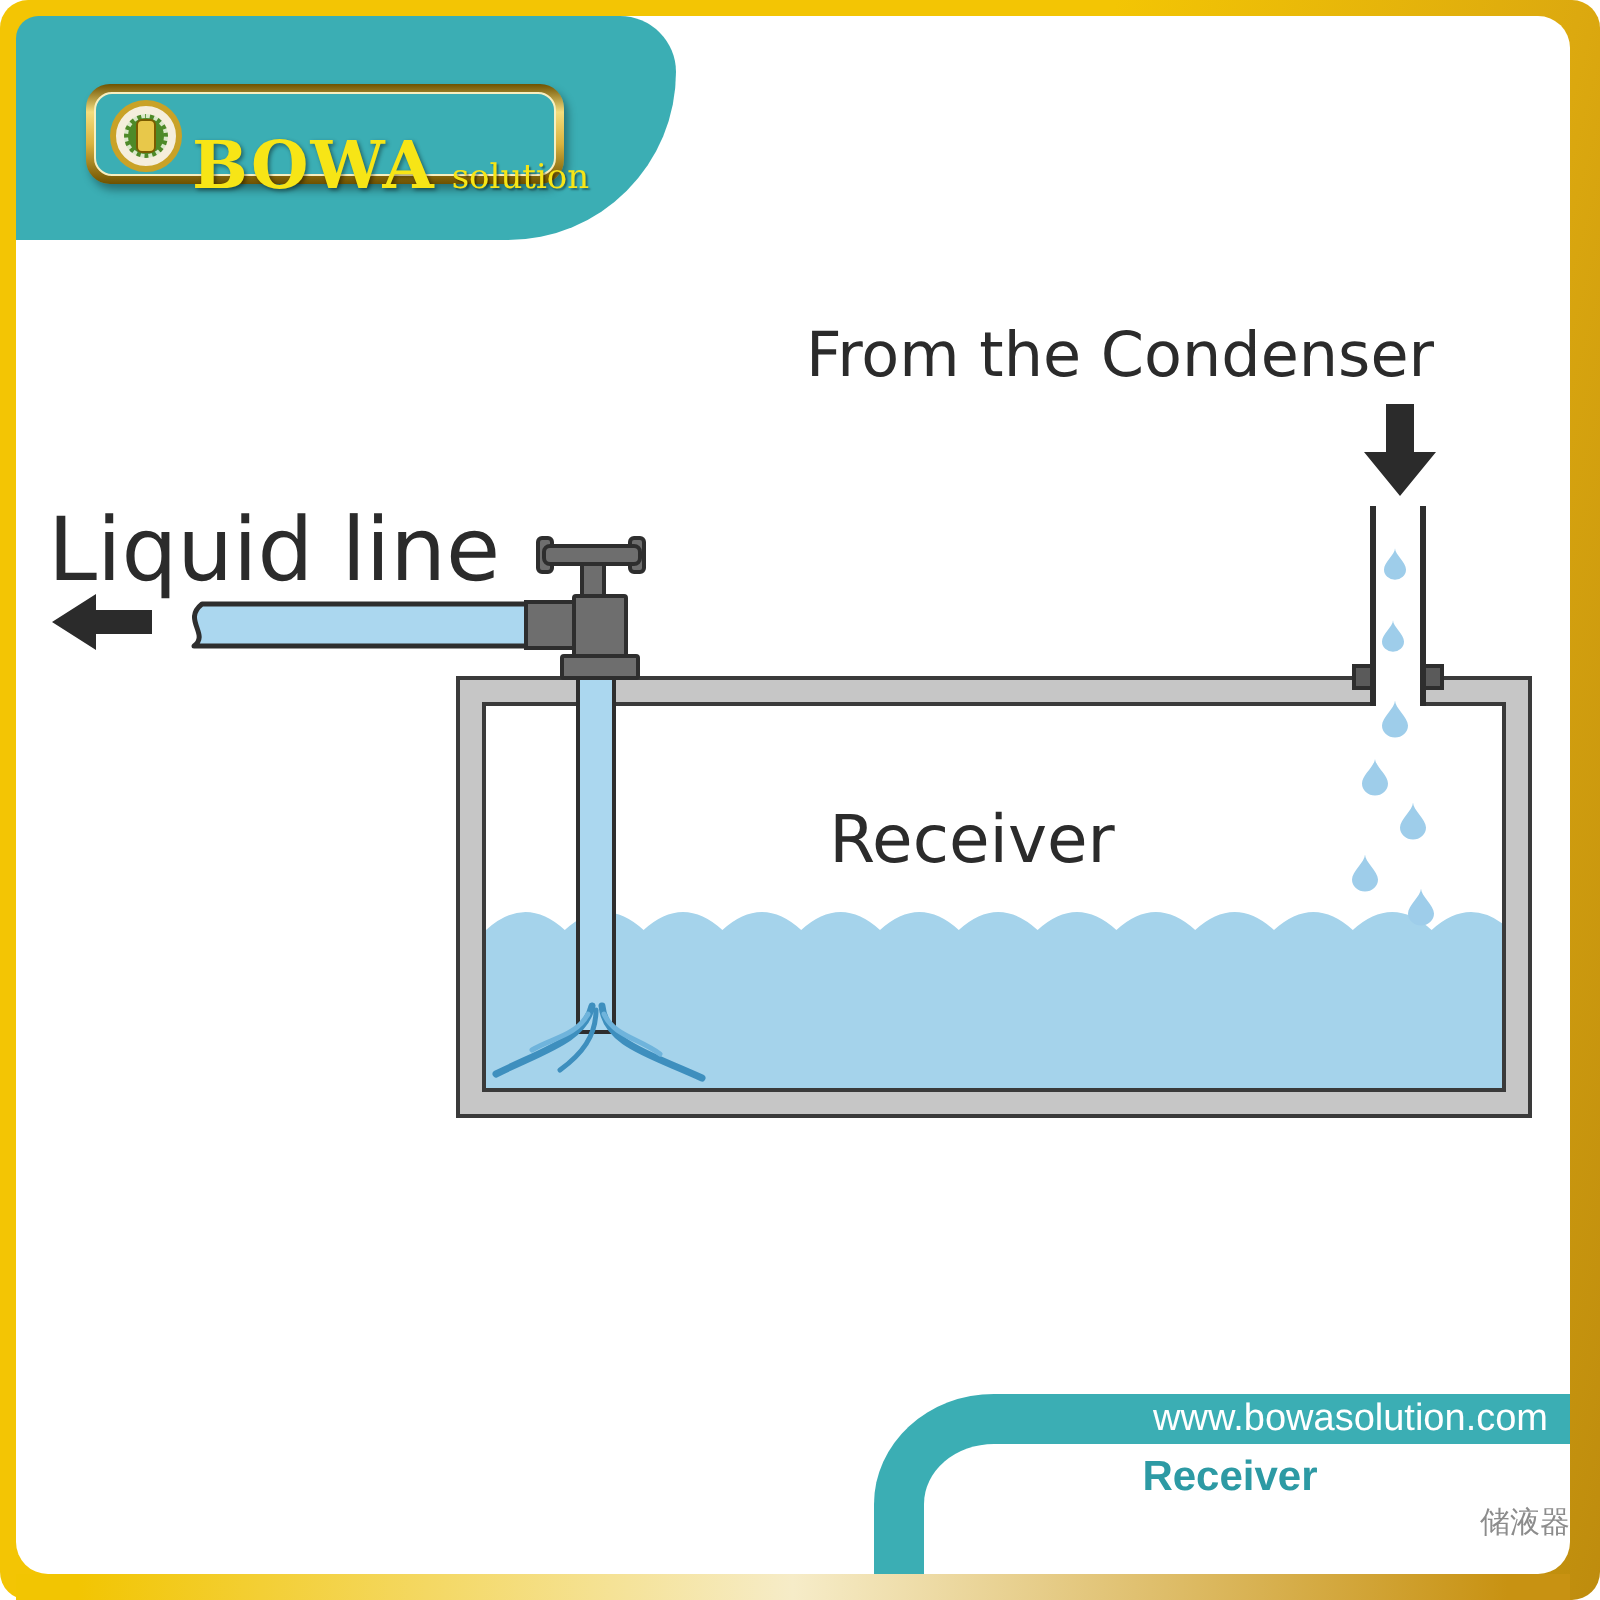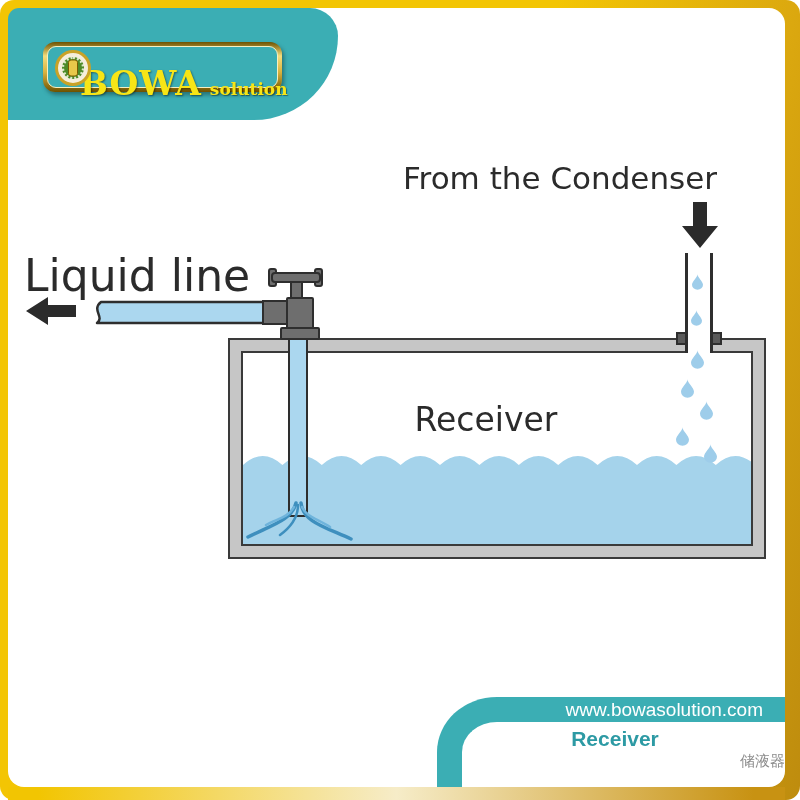--- a/index.html
+++ b/index.html
@@ -11,29 +11,29 @@
            background:linear-gradient(to right,#F2C502 4%,#F6ECC8 50%,#C89212 96%); }
   .inner { position:absolute; left:8px; top:8px; right:15px; bottom:13px; background:#fff; border-radius:16px; }
 
   
   .teal-header { position:absolute; left:8px; top:8px; width:330px; height:112px; background:#3BAEB4;
                  border-radius:12px 30px 90px 0; }
   .logo-plate { position:absolute; left:35px; top:34px; width:239px; height:50px; border-radius:12px;
                 background:linear-gradient(180deg,#6e5200 0%,#f4dd7d 28%,#d9b33f 60%,#6e5200 100%);
                 box-shadow:2px 3px 4px rgba(0,0,0,.35); }
   .logo-inner { position:absolute; inset:4px; background:#3BAEB4; border-radius:9px; border:1px solid #f7efc0;
-                display:flex; align-items:baseline; padding-left:32px; overflow:visible; }
+                display:flex; align-items:baseline; padding-left:48px; overflow:visible; }
   .emblem { position:absolute; left:7px; top:3px; width:36px; height:36px; border-radius:50%;
             background:#F5EEDC; border:3px solid #C9A227; box-sizing:border-box; }
   .emblem-core { position:absolute; inset:4px; border-radius:50%; background:#4E8A28; border:2px dotted #d9e8c8; box-sizing:border-box; }
   .emblem-knob { position:absolute; left:50%; top:50%; transform:translate(-50%,-50%); width:8px; height:15px;
                  background:#E8C84A; border:1px solid #7a5c00; border-radius:3px; }
   .brand-name { font-family:"DejaVu Serif", serif; font-weight:bold; font-size:33px; color:#F7E516;
                 letter-spacing:1px; line-height:42px; text-shadow:1px 1px 2px rgba(0,0,0,.45); }
-  .brand-suffix { font-family:"DejaVu Serif", serif; font-weight:bold; font-size:17px; color:#F7E516;
+  .brand-suffix { font-family:"DejaVu Serif", serif; font-weight:normal; font-size:17px; color:#F7E516;
                   margin-left:8px; text-shadow:1px 1px 1px rgba(0,0,0,.4);margin-top:32px; }
 
   
   .lbl { position:absolute; color:#2B2B2B; font-weight:normal; white-space:nowrap; }
   .lbl-condenser { left:403px; top:160px; font-size:31px; }
   .lbl-liquid { left:24px; top:250px; font-size:44px; }
   .lbl-tank { left:241px; top:400px; width:490px; text-align:center; font-size:33px; color:#2B2B2B; }
 
   .abs { position:absolute; }
 
@@ -54,21 +54,21 @@
   .cond-pipe { position:absolute; left:685px; top:253px; width:28px; height:100px; background:#fff;
                border-left:3px solid #2E2E2E; border-right:3px solid #2E2E2E; box-sizing:border-box; z-index:6; }
   .pipe-fitting { position:absolute; left:676px; top:332px; width:46px; height:13px; background:#5A5A5A;
                   border:2px solid #2E2E2E; box-sizing:border-box; z-index:5; }
 
   .drop { position:absolute; z-index:7; }
 
   
   .footer-bar { position:absolute; left:500px; top:697px; width:285px; height:25px; background:#3BAEB4;
                 color:#fff; font-family:"Liberation Sans", sans-serif; font-size:19px; line-height:25px;
-                text-align:right; padding-right:22px; box-sizing:border-box; z-index:3; }
+                text-align:right; padding-right:11px; box-sizing:border-box; z-index:3; }
   .footer-swoosh { position:absolute; left:437px; top:697px; width:90px; height:90px; box-sizing:border-box;
                    border-top:25px solid #3BAEB4; border-left:25px solid #3BAEB4;
                    border-top-left-radius:60px 55px; z-index:3; }
   .footer-title { position:absolute; left:445px; top:727px; width:340px; text-align:center;
                   font-family:"Liberation Sans", sans-serif; font-weight:bold; font-size:21px; color:#2D9AA4; }
   .footer-subtitle { position:absolute; left:445px; top:752px; width:340px; text-align:right;
                      font-family:"Liberation Sans", sans-serif; font-size:15px; color:#8C8C8C; }
 </style>
 </head>
 <body>

